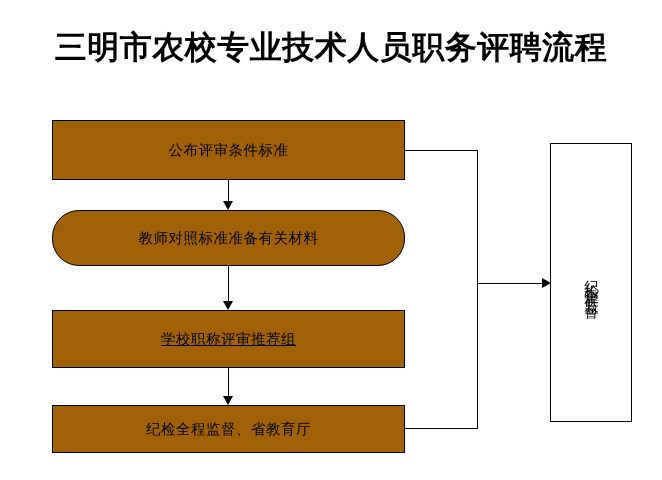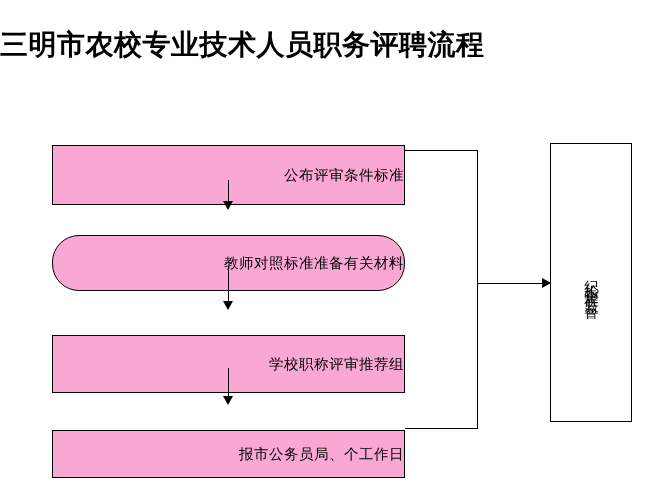--- a/index.html
+++ b/index.html
@@ -22,48 +22,48 @@
     width: 662px;
     height: 480px;
   }
 
   
   .chart-title {
     position: absolute;
     left: 0;
     top: 26px;
     width: 662px;
-    font-size: 28px;
+    text-align: center;
+    font-size: 32px;
     font-weight: bold;
     letter-spacing: 0.5px;
     font-family: Liberation Mono, monospace;
     white-space: nowrap;
   }
 
   
   .pbox {
     position: absolute;
     box-sizing: border-box;
     border: 1.6px solid #000000;
-    background: #f9a8d4;
+    background: #a16207;
     display: flex;
     flex-direction: column;
-    align-items: flex-end;
+    align-items: center;
     justify-content: center;
     font-size: 14.5px;
     line-height: 1.55;
     text-align: center;
     letter-spacing: 0.5px;
-    margin-top: 25px;
   }
   .pbox .line { display: block; white-space: nowrap; }
 
   #box-publish   { left: 52px;  top: 120px; width: 353px; height: 60px; }
   #box-prepare   { left: 52px;  top: 210px; width: 353px; height: 56px; border-radius: 27px; }
-  #box-recommend { left: 52px;  top: 310px; width: 353px; height: 58px; }
+  #box-recommend { left: 52px;  top: 310px; width: 353px; height: 58px; text-decoration: underline; }
   #box-submit    { left: 52px;  top: 405px; width: 353px; height: 48px; }
 
   
   #box-supervision {
     position: absolute;
     box-sizing: border-box;
     left: 550px;
     top: 143px;
     width: 82px;
     height: 279px;
@@ -151,21 +151,21 @@
   <div class="arrow-down" id="arrow-2-3"></div>
 
   <div class="pbox" id="box-recommend">
     <span class="line">学校职称评审推荐组</span>
   </div>
 
   <div class="vline" id="conn-3-4"></div>
   <div class="arrow-down" id="arrow-3-4"></div>
 
   <div class="pbox" id="box-submit">
-    <span class="line">报市公务员局、个工作日</span>
+    <span class="line">纪检全程监督、省教育厅</span>
   </div>
 
   <div class="hline" id="conn-top-h"></div>
   <div class="vline" id="conn-spine"></div>
   <div class="hline" id="conn-bot-h"></div>
   <div class="vline" id="conn-spine2"></div>
   <div class="hline" id="conn-to-sup"></div>
   <div class="arrow-right" id="arrow-to-sup"></div>
 
   <div id="box-supervision">

